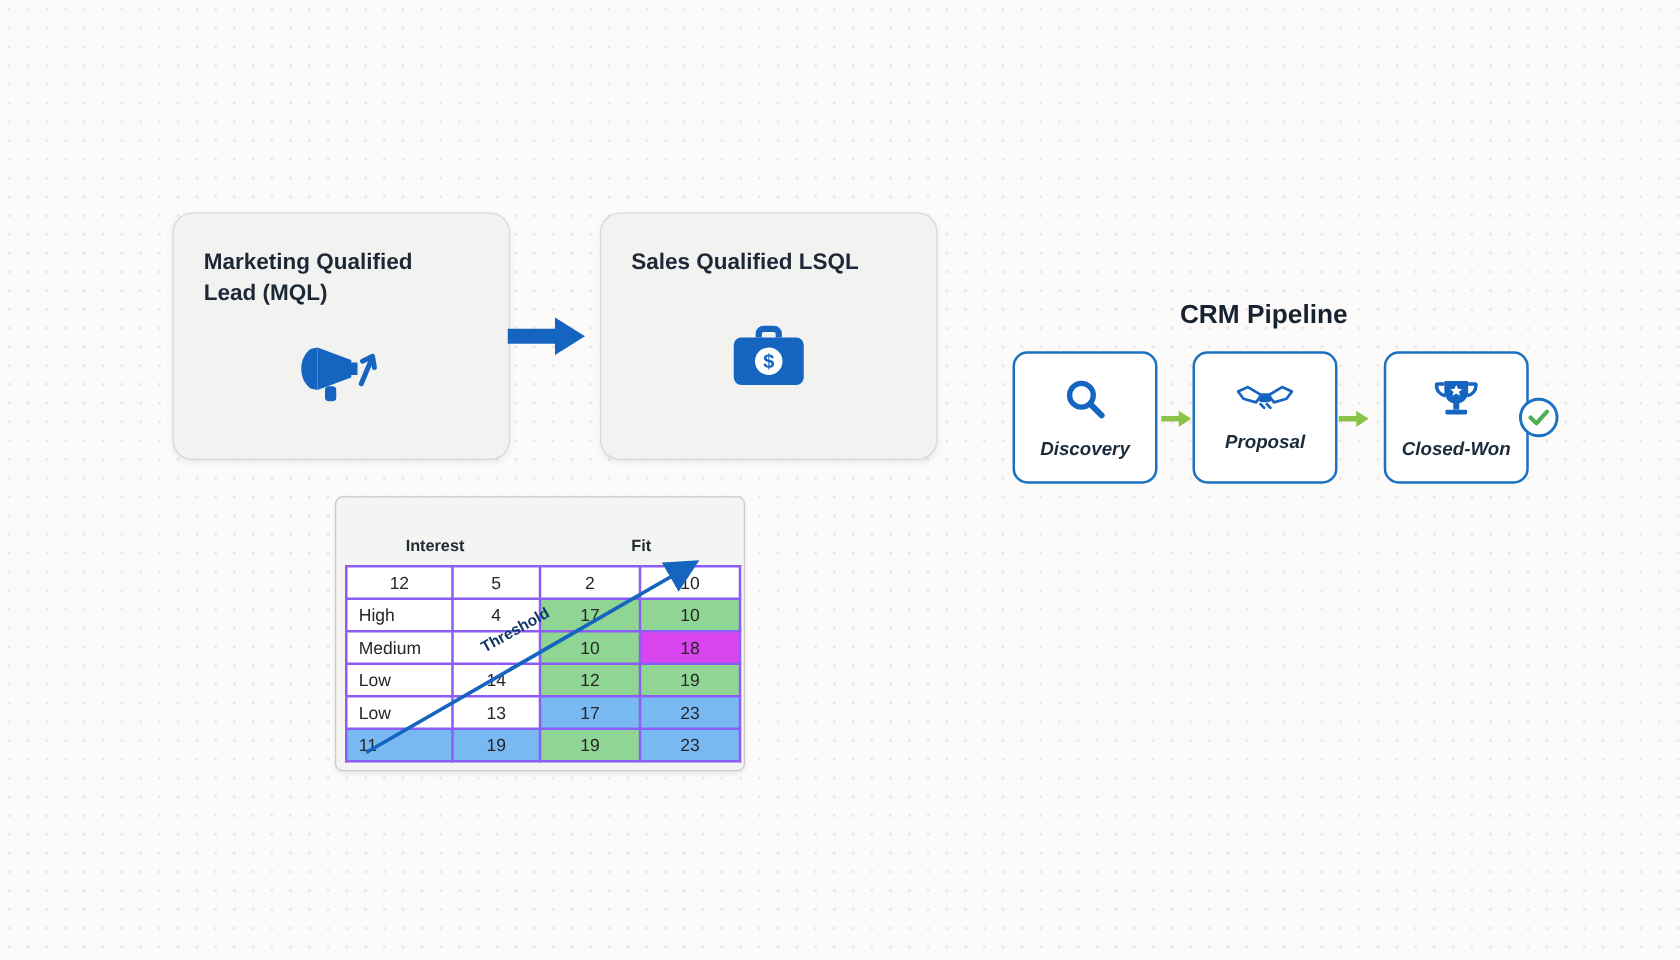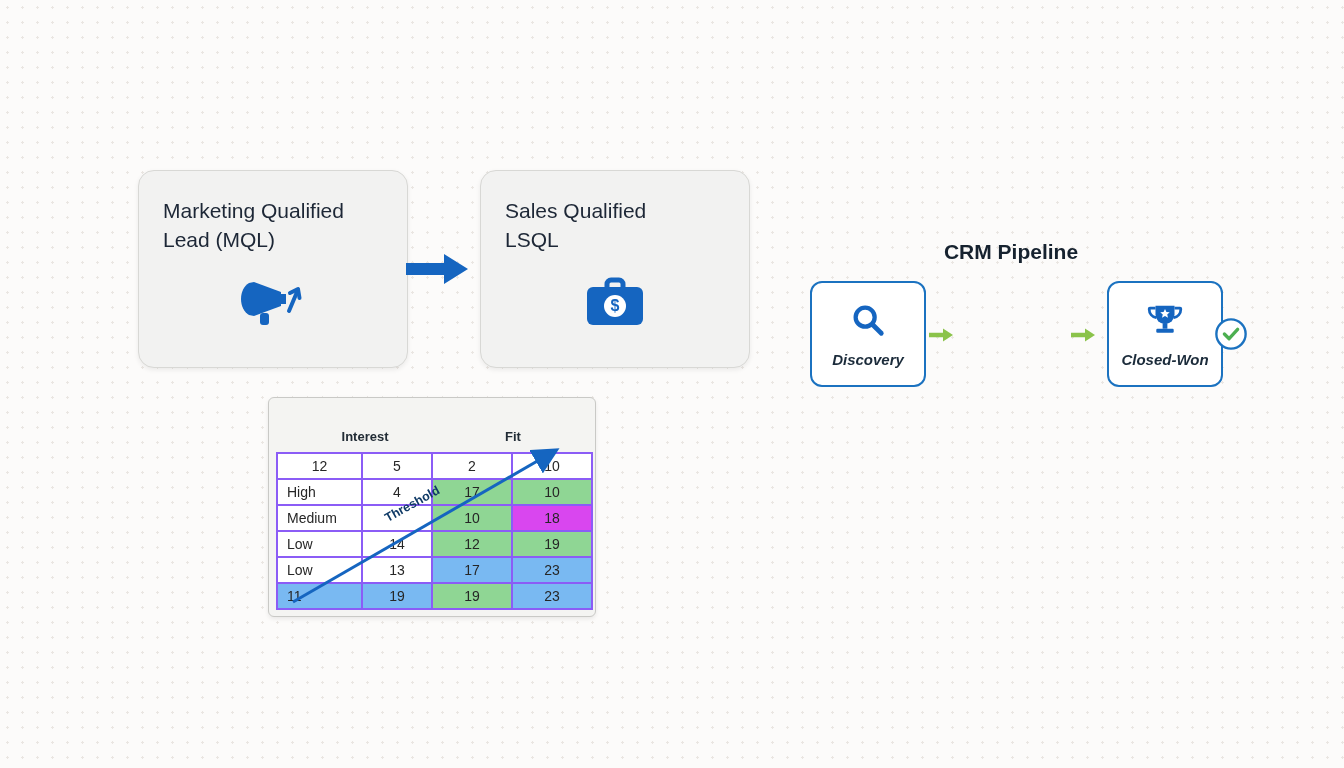--- a/index.html
+++ b/index.html
@@ -15,21 +15,21 @@
 
   
   .node {
     position:absolute; width:270px; height:198px;
     background:#f2f2f1; border:1px solid #d8d8d5; border-radius:16px;
     box-shadow:0 2px 5px rgba(0,0,0,.07);
     padding:26px 24px 16px; display:flex; flex-direction:column;
   }
   #mql { left:138px; top:170px; }
   #sql { left:480px; top:170px; }
-  .node-title { font-size:21px; font-weight:400; color:#1d2736; line-height:1.38; max-width:195px; }
+  .node-title { font-size:18px; font-weight:700; color:#1d2736; line-height:1.38; max-width:195px; }
   .node-icon { flex:1; display:flex; align-items:center; justify-content:center; }
   .flow-arrow { position:absolute; left:406px; top:252px; }
 
   
   .crm-title { position:absolute; left:810px; top:240px; width:402px; text-align:center;
                font-size:21px; font-weight:700; color:#16222f; }
   .stage-box {
     position:absolute; width:116px; height:106px; top:281px;
     background:#ffffff; border:2px solid #1b72c0; border-radius:12px;
     display:flex; flex-direction:column; align-items:center; justify-content:center; gap:8px;
@@ -46,21 +46,21 @@
   
   .matrix-panel {
     position:absolute; left:268px; top:397px; width:328px; height:220px;
     background:#f4f4f2; border:1px solid #c9c9c6; border-radius:6px;
     box-shadow:0 2px 4px rgba(0,0,0,.08);
   }
   .matrix-title { position:absolute; top:10px; left:0; width:100%; text-align:center;
                   font-size:17px; font-weight:700; color:#19232e; }
   .axis-label { position:absolute; top:31px; width:80px; text-align:center;
                 font-size:13px; font-weight:700; color:#222c36; }
-  #axis-interest { left:56px; }
+  #axis-interest { left:39px; }
   #axis-fit { left:204px; }
   .score-table { position:absolute; left:7px; top:54px; border-collapse:collapse; }
   .score-table td {
     border:2px solid #8b5cf6; background:#ffffff; height:26px;
     font-size:14px; color:#262626; text-align:center;
   }
   .score-table td.lbl { text-align:left; padding-left:9px; }
   .threshold-svg { position:absolute; left:0; top:0; pointer-events:none; }
   .threshold-label {
     position:absolute; left:113px; top:99px; font-size:12.5px; font-weight:700;
@@ -116,20 +116,31 @@
     <span class="stage-label">Discovery</span>
   </div>
 
   <div class="green-arrow" id="garrow-1">
     <svg width="27" height="18" viewBox="0 0 27 18">
       <line x1="1" y1="9" x2="17" y2="9" stroke="#8bc34a" stroke-width="4.5"></line>
       <path d="M15 2.5 L25 9 L15 15.5 Z" fill="#8bc34a"></path>
     </svg>
   </div>
 
+  <div class="stage-box" id="stage-proposal">
+    <span>
+      <svg width="46" height="26" viewBox="0 0 64 34">
+        <path d="M2 9 L13 4 L28 13 L22 21 L8 17 Z" fill="#ffffff" stroke="#1565c0" stroke-width="3" stroke-linejoin="round"></path>
+        <path d="M62 9 L51 4 L36 13 L42 21 L56 17 Z" fill="#ffffff" stroke="#1565c0" stroke-width="3" stroke-linejoin="round"></path>
+        <rect x="25" y="11" width="14" height="10" rx="4" fill="#1565c0"></rect>
+        <path d="M27 23 l4 4 M34 23 l4 4" fill="none" stroke="#1565c0" stroke-width="3" stroke-linecap="round"></path>
+      </svg>
+    </span>
+    <span class="stage-label">Proposal</span>
+  </div>
 
   <div class="green-arrow" id="garrow-2">
     <svg width="27" height="18" viewBox="0 0 27 18">
       <line x1="1" y1="9" x2="17" y2="9" stroke="#8bc34a" stroke-width="4.5"></line>
       <path d="M15 2.5 L25 9 L15 15.5 Z" fill="#8bc34a"></path>
     </svg>
   </div>
 
   <div class="stage-box" id="stage-closedwon">
     <span>

